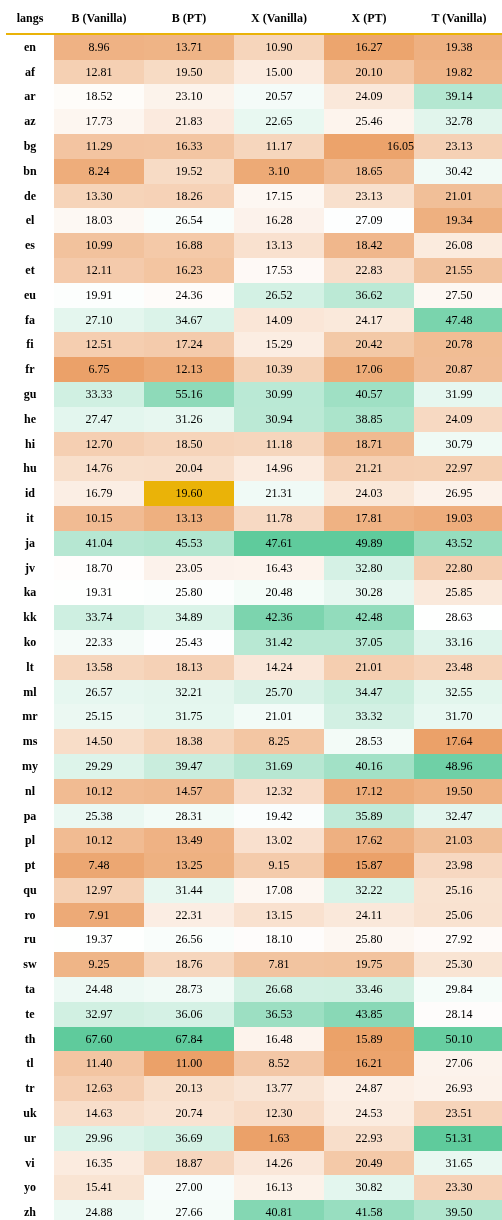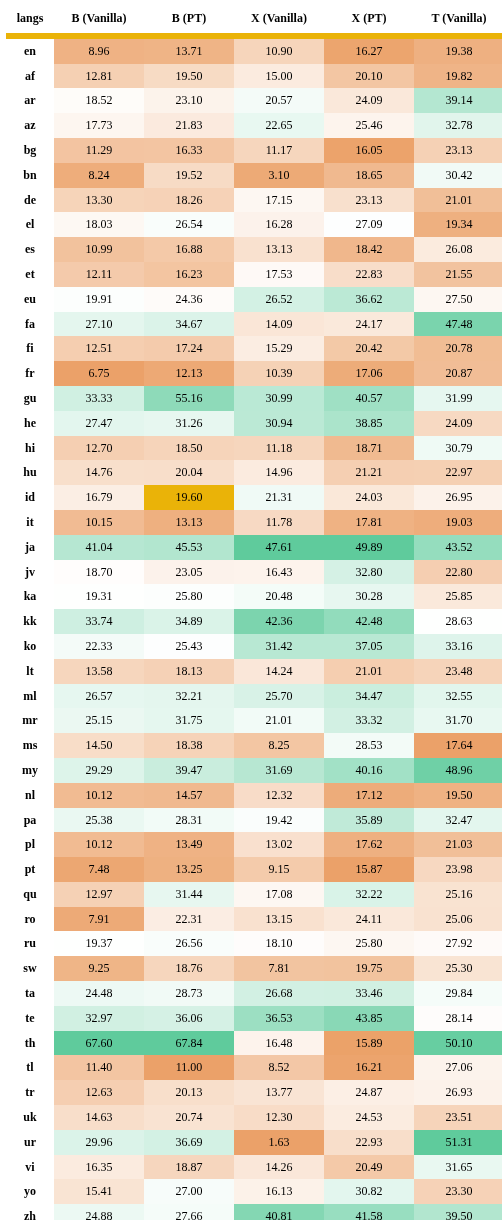--- a/index.html
+++ b/index.html
@@ -23,21 +23,21 @@
   th, td {
     padding: 4px 0;
     text-align: center;
     font-size: 12px;
     line-height: 1.4;
     overflow: hidden;
     white-space: nowrap;
   }
   thead th {
     font-weight: bold;
-    border-bottom: 6px solid #eab308;
+    border-bottom: 2px solid #eab308;
     padding-top: 6px;
     padding-bottom: 6px;
   }
   tbody td.lang {
     font-weight: bold;
     background: #fff !important;
   }
   col.lang-col { width: 48px; }
   col.data-col { width: 90px; }
 </style>
@@ -95,21 +95,21 @@
           <td style="background: rgb(251, 234, 222);">21.83</td>
           <td style="background: rgb(232, 248, 241);">22.65</td>
           <td style="background: rgb(253, 244, 237);">25.46</td>
           <td style="background: rgb(225, 245, 236);">32.78</td>
         </tr>
         <tr>
           <td class="lang">bg</td>
           <td style="background: rgb(243, 196, 161);">11.29</td>
           <td style="background: rgb(243, 197, 162);">16.33</td>
           <td style="background: rgb(246, 214, 189);">11.17</td>
-          <td style="background: rgb(236, 163, 107);">16.05</td>
+          <td style="background: rgb(236, 163, 107); text-align: right;">16.05</td>
           <td style="background: rgb(245, 209, 181);">23.13</td>
         </tr>
         <tr>
           <td class="lang">bn</td>
           <td style="background: rgb(238, 173, 123);">8.24</td>
           <td style="background: rgb(247, 219, 197);">19.52</td>
           <td style="background: rgb(237, 170, 118);">3.10</td>
           <td style="background: rgb(240, 185, 143);">18.65</td>
           <td style="background: rgb(241, 250, 246);">30.42</td>
         </tr>

